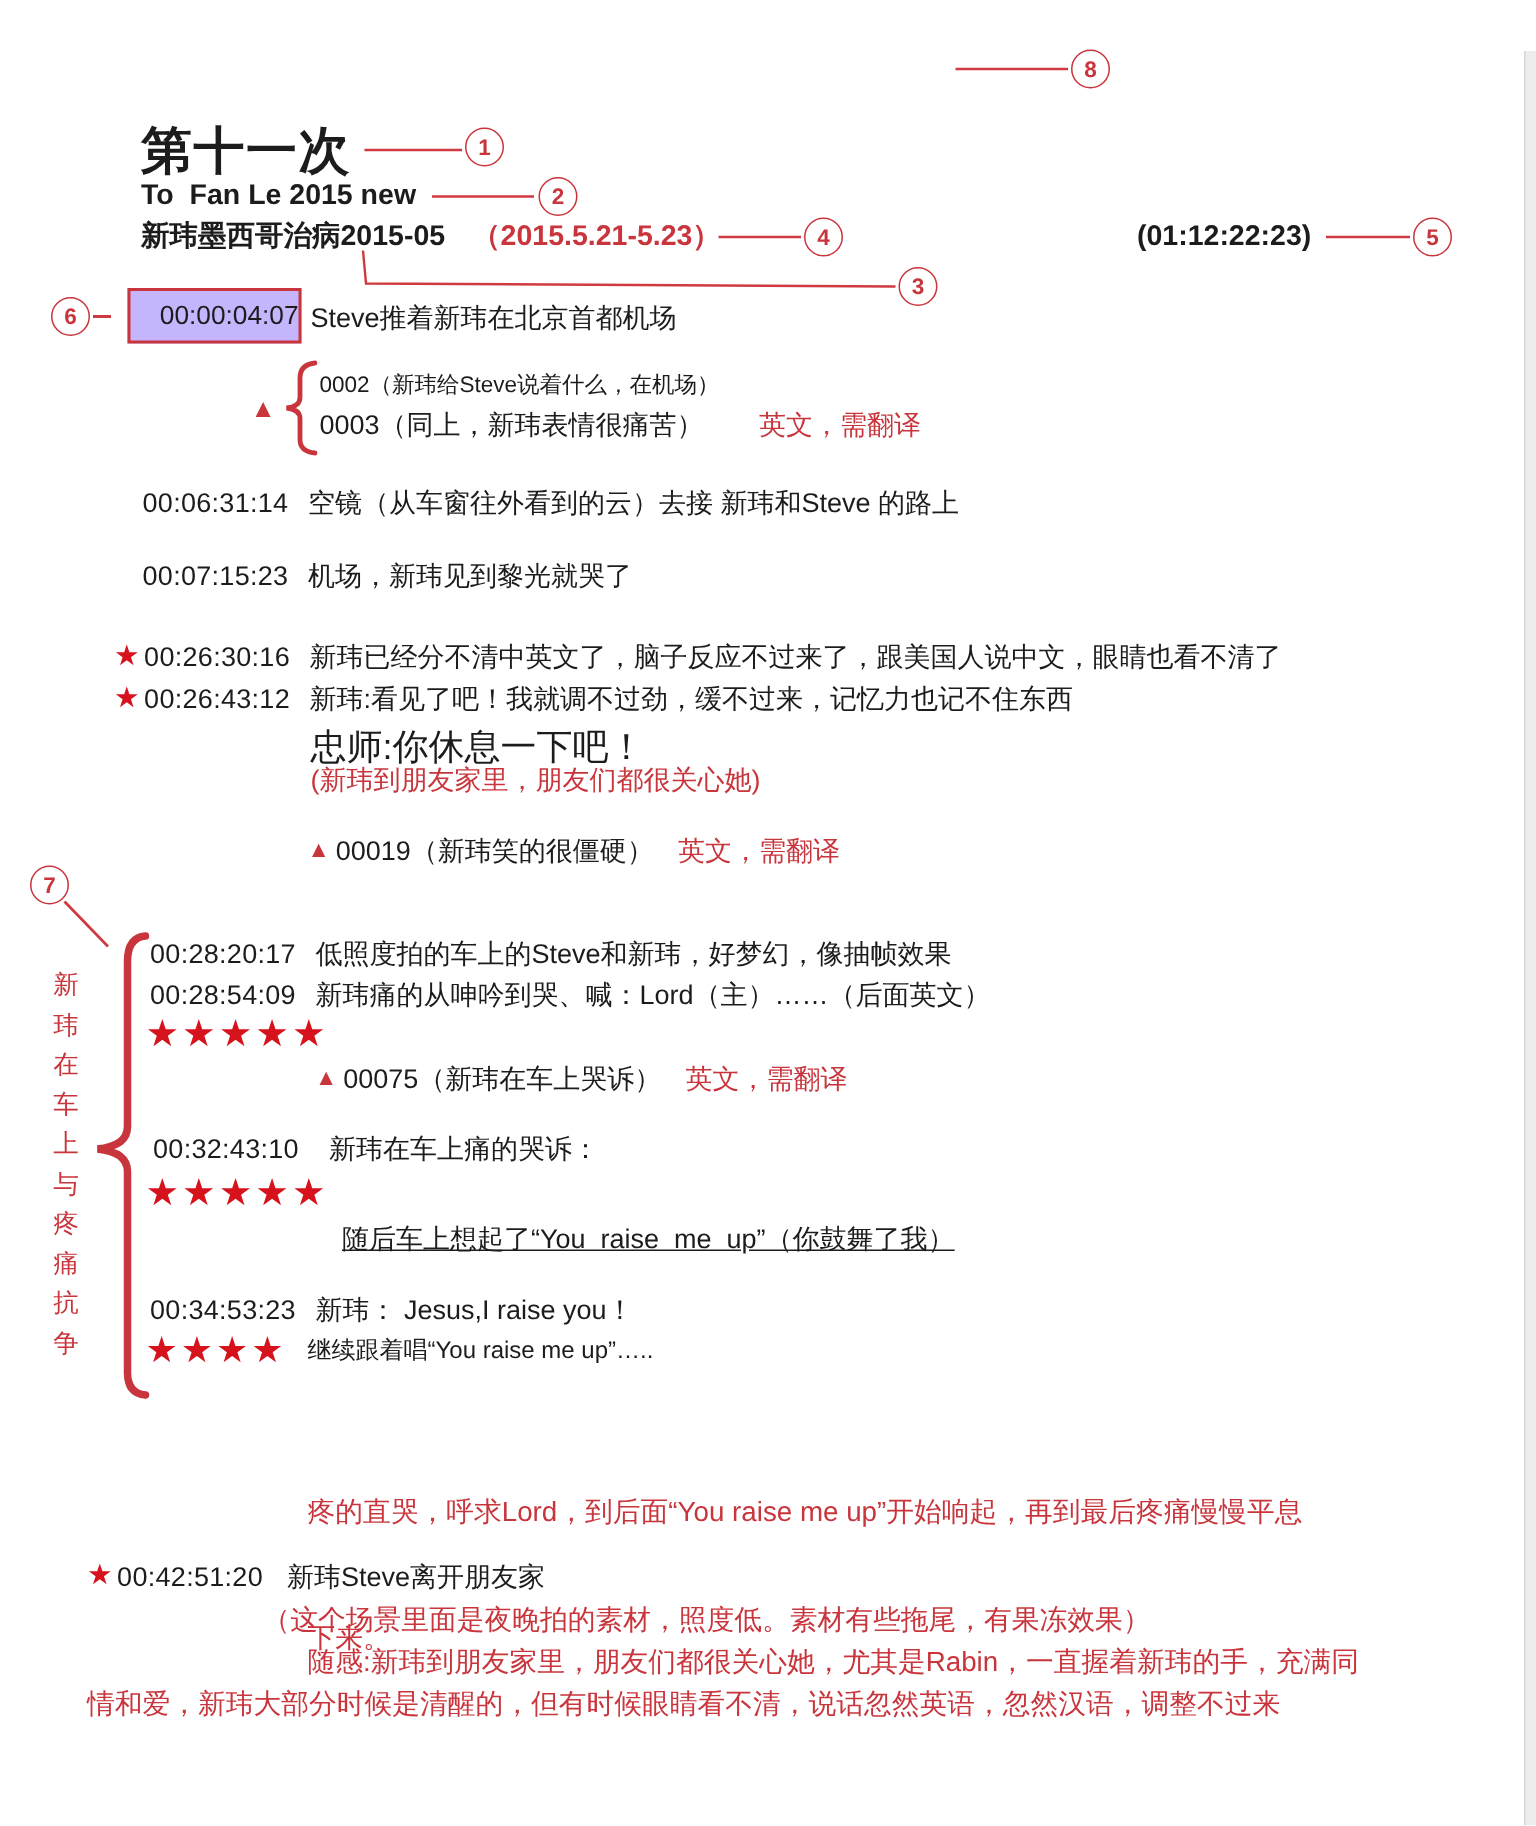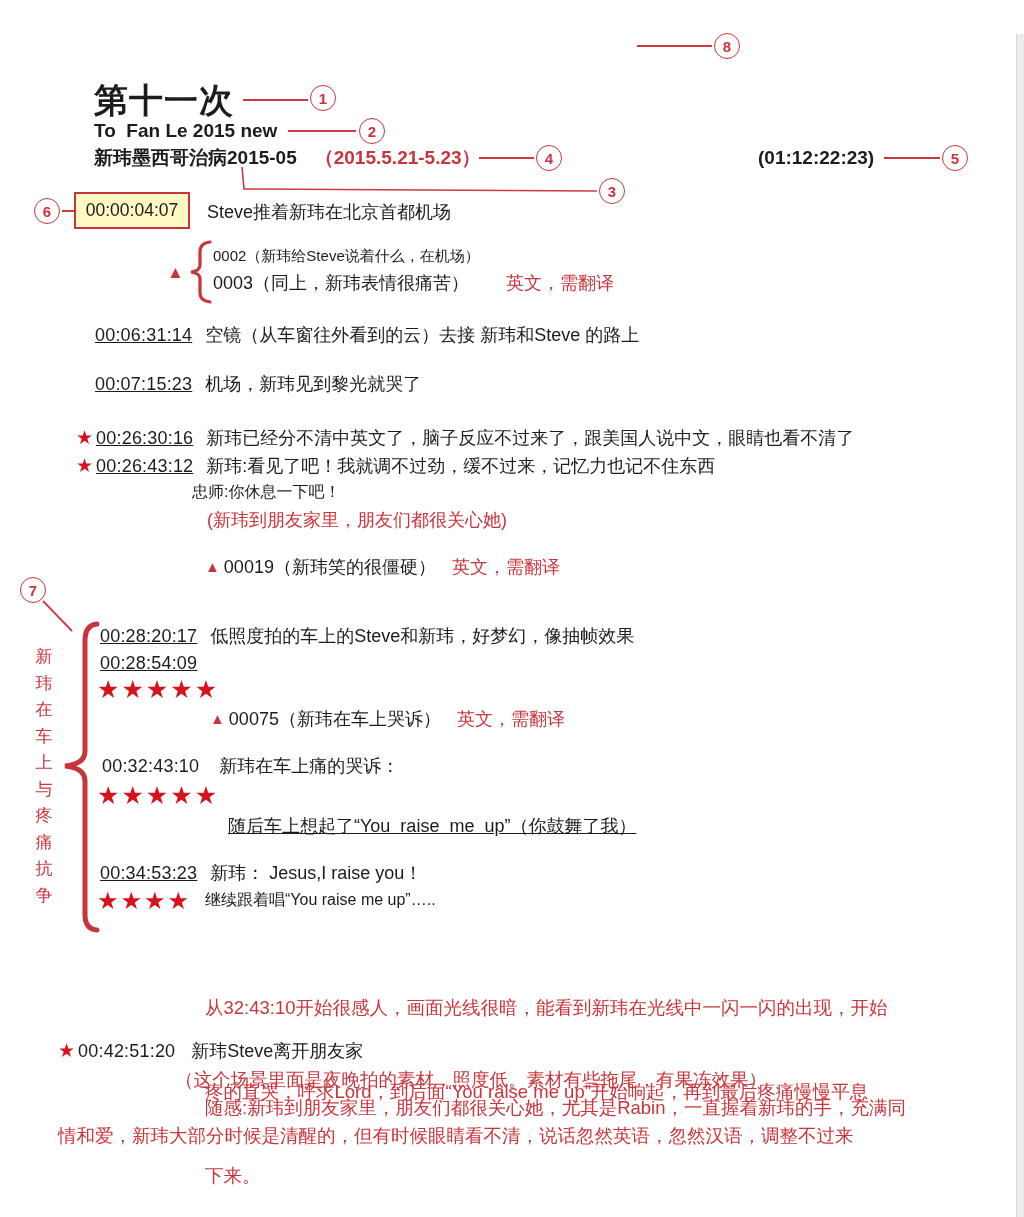--- a/index.html
+++ b/index.html
@@ -8,36 +8,36 @@
     --text-black:#1c1c1c;
   }
   html,body{margin:0;padding:0;background:#ffffff;}
   #page{
     position:relative;width:1024px;height:1217px;background:#ffffff;overflow:hidden;
     font-family:"Liberation Sans","DejaVu Sans",sans-serif;color:var(--text-black);
   }
   .abs{position:absolute;white-space:pre;}
   .row{position:absolute;display:flex;align-items:flex-end;white-space:pre;font-size:18px;line-height:22px;}
   .time{font-weight:500;letter-spacing:.2px;}
-  .gap{margin-right:13px;text-decoration:underline;}
+  .gap{margin-right:13px;}
   .star{color:var(--star-red);font-size:19px;margin-right:3px;}
   .tri{color:var(--accent-red);font-size:15px;margin-right:4px;}
   .red{color:var(--accent-red);}
   .note{color:var(--accent-red);margin-left:16px;}
   .bold{font-weight:700;}
   .badge{
     position:absolute;width:26px;height:26px;border:1.8px solid var(--accent-red);
     border-radius:50%;color:var(--accent-red);font-size:15px;font-weight:600;
     display:flex;align-items:center;justify-content:center;box-sizing:border-box;background:#fff;
   }
   .ratingstars{position:absolute;color:var(--star-red);font-size:25px;letter-spacing:2px;line-height:26px;white-space:pre;}
   #tc-box{
-    position:absolute;left:74px;top:192px;width:116px;height:37px;box-sizing:border-box;
-    border:2.5px solid var(--accent-red);display:flex;align-items:center;justify-content:center;
-    font-size:17.5px;font-weight:500;background:#fef9c3;
+    position:absolute;left:85px;top:192px;width:116px;height:37px;box-sizing:border-box;
+    border:2.5px solid var(--accent-red);display:flex;align-items:center;justify-content:flex-end;
+    font-size:17.5px;font-weight:500;background:#c4b5fd;
   }
   #vertical-label{
     position:absolute;left:33px;top:644px;width:22px;color:var(--accent-red);
     font-size:17px;line-height:26.5px;word-break:break-all;white-space:normal;text-align:center;
   }
   #comment-para{position:absolute;left:205px;top:938px;color:var(--accent-red);font-size:18.5px;line-height:28px;white-space:pre;}
   .rednote{position:absolute;color:var(--accent-red);font-size:18.5px;line-height:23px;white-space:pre;}
   #page-edge{position:absolute;right:0;top:34px;width:7px;height:1183px;background:#ededed;border-left:1px solid #d6d6d6;}
   svg.overlay{position:absolute;left:0;top:0;pointer-events:none;}
 </style>
@@ -102,38 +102,39 @@
   <div class="row" style="left:76px;top:427px;">
     <span class="star">★</span>
     <span class="time gap">00:26:30:16</span>
     <span>新玮已经分不清中英文了，脑子反应不过来了，跟美国人说中文，眼睛也看不清了</span>
   </div>
   <div class="row" style="left:76px;top:455px;">
     <span class="star">★</span>
     <span class="time gap">00:26:43:12</span>
     <span>新玮:看见了吧！我就调不过劲，缓不过来，记忆力也记不住东西</span>
   </div>
-  <div class="abs" style="left:192px;top:482px;font-size:16px;">忠师:你休息一下吧！</div>
+  <div class="abs" style="left:207px;top:482px;font-size:24px;">忠师:你休息一下吧！</div>
   <div class="abs red" style="left:207px;top:508px;font-size:18px;">(新玮到朋友家里，朋友们都很关心她)</div>
 
   <div class="row" style="left:205px;top:556px;">
     <span class="tri">▲</span>
     <span>00019（新玮笑的很僵硬）</span>
     <span class="note">英文，需翻译</span>
   </div>
 
   <span class="badge" style="left:20px;top:577px;">7</span>
   <div id="vertical-label">新玮在车上与疼痛抗争</div>
 
   <div class="row" style="left:100px;top:625px;">
     <span class="time gap">00:28:20:17</span>
     <span>低照度拍的车上的Steve和新玮，好梦幻，像抽帧效果</span>
   </div>
   <div class="row" style="left:100px;top:652px;">
     <span class="time gap">00:28:54:09</span>
+    <span>新玮痛的从呻吟到哭、喊：Lord（主）……（后面英文）</span>
   </div>
   <div class="ratingstars" style="left:97px;top:676px;">★★★★★</div>
 
   <div class="row" style="left:210px;top:708px;">
     <span class="tri">▲</span>
     <span>00075（新玮在车上哭诉）</span>
     <span class="note">英文，需翻译</span>
   </div>
 
   <div class="row" style="left:102px;top:755px;">
@@ -144,21 +145,20 @@
   <div class="abs" style="left:228px;top:814px;font-size:18px;text-decoration:underline;">随后车上想起了“You  raise  me  up”（你鼓舞了我）</div>
 
   <div class="row" style="left:100px;top:862px;">
     <span class="time gap">00:34:53:23</span>
     <span>新玮： Jesus,I raise you！</span>
   </div>
   <div class="ratingstars" style="left:97px;top:888px;font-size:24px;">★★★★</div>
   <div class="abs" style="left:205px;top:890px;font-size:16px;">继续跟着唱“You raise me up”…..</div>
 
   <div id="comment-para">
-    <div>从32:43:10开始很感人，画面光线很暗，能看到新玮在光线中一闪一闪的出现，开始</div>
     <div>疼的直哭，呼求Lord，到后面“You raise me up”开始响起，再到最后疼痛慢慢平息</div>
     <div>下来。</div>
   </div>
 
   <div class="row" style="left:58px;top:1040px;">
     <span class="star">★</span>
     <span class="time" style="margin-right:16px;">00:42:51:20</span>
     <span>新玮Steve离开朋友家</span>
   </div>
   <div class="rednote" style="left:175px;top:1068px;">（这个场景里面是夜晚拍的素材，照度低。素材有些拖尾，有果冻效果）</div>

